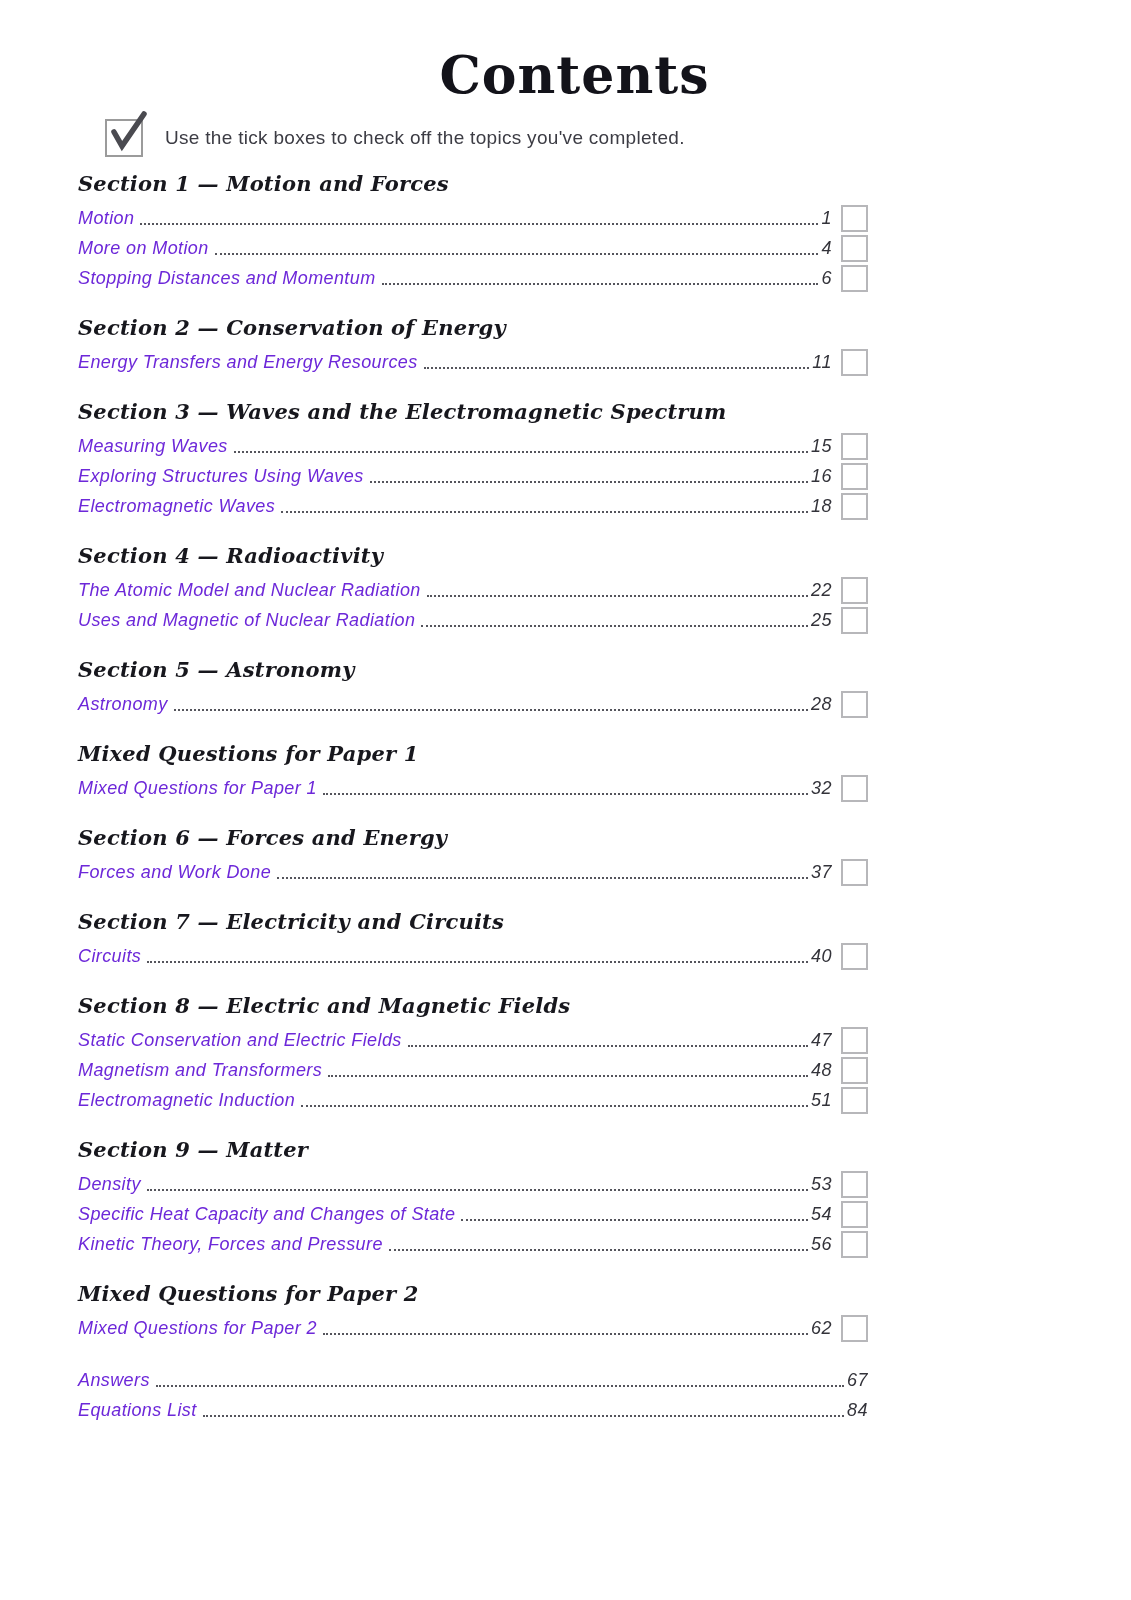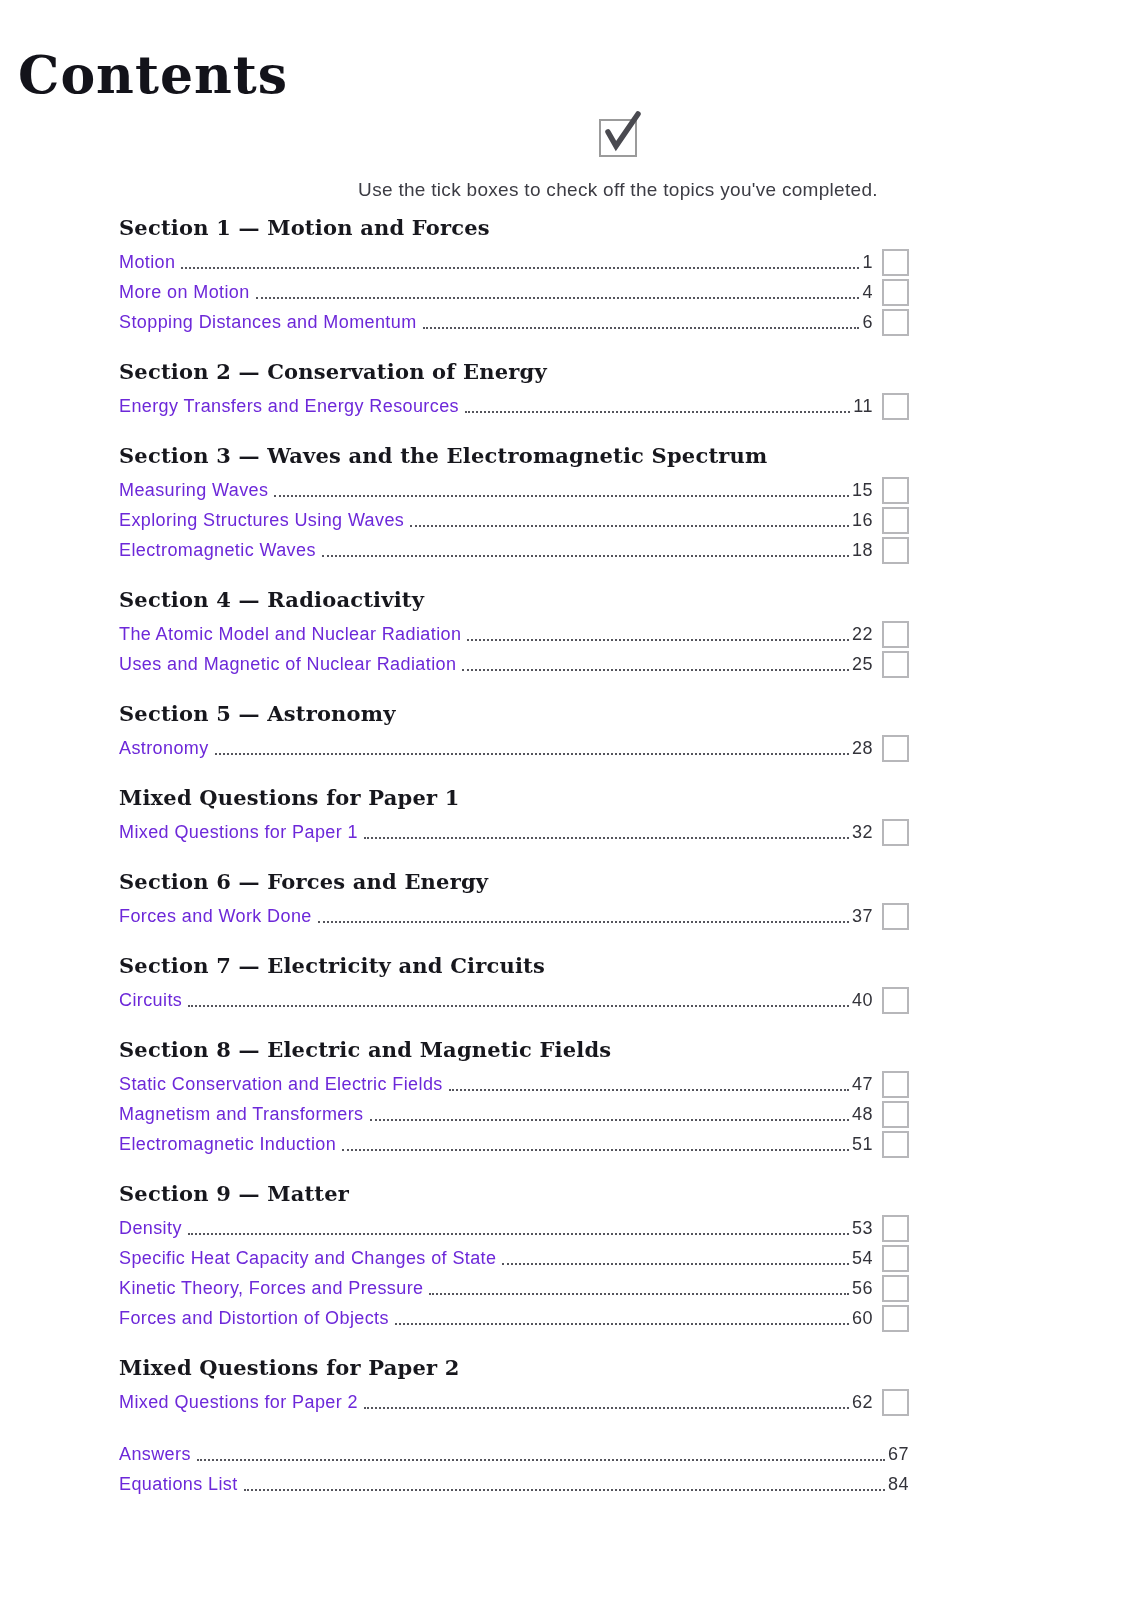--- a/index.html
+++ b/index.html
@@ -11,46 +11,46 @@
     overflow: hidden;
   }
   .page { padding-top: 46px; }
 
   .title {
     font-family: "DejaVu Serif", serif;
     font-weight: bold;
     font-size: 52px;
     line-height: 1.1;
     color: #13131a;
+    text-align: center;
     margin: 0 0 0 18px;
     letter-spacing: 1px;
   }
 
   .instruction {
     display: flex;
     align-items: center;
     margin: 16px 0 0 105px;
     gap: 22px;
-    flex-direction: column;
   }
   .tickbox {
     position: relative;
     width: 34px; height: 34px;
     border: 2px solid #9b9b9b;
     background: #fff;
     flex: 0 0 auto;
   }
   .tickbox svg { position: absolute; left: 0px; top: -13px; overflow: visible; }
   .instruction-text {
     font-size: 19px;
     color: #3c3c44;
     letter-spacing: 0.3px;
   }
 
-  .toc { margin: 14px 0 0 119px; width: 790px; }
+  .toc { margin: 14px 0 0 78px; width: 790px; font-style: italic; }
   .toc-section { margin-top: 22px; }
   .toc-section:first-child { margin-top: 0; }
   .section-heading {
     font-family: "DejaVu Serif", serif;
     font-weight: bold;
     font-size: 21px;
     line-height: 26px;
     color: #17171d;
     margin: 0 0 6px 0;
     letter-spacing: 0.2px;
@@ -278,26 +278,20 @@
     <span class="entry-checkbox"></span>
   </div>
 
   <div class="toc-row">
     <span class="entry-label">Kinetic Theory, Forces and Pressure</span>
     <span class="leader"></span>
     <span class="entry-page">56</span>
     <span class="entry-checkbox"></span>
   </div>
 
-  <div class="toc-row">
-    <span class="entry-label">Forces and Distortion of Objects</span>
-    <span class="leader"></span>
-    <span class="entry-page">60</span>
-    <span class="entry-checkbox"></span>
-  </div>
 </div>
   </section>
 
   <section class="toc-section">
     <h2 class="section-heading">Mixed Questions for Paper 2</h2>
     <div class="rows">
   <div class="toc-row">
     <span class="entry-label">Mixed Questions for Paper 2</span>
     <span class="leader"></span>
     <span class="entry-page">62</span>

